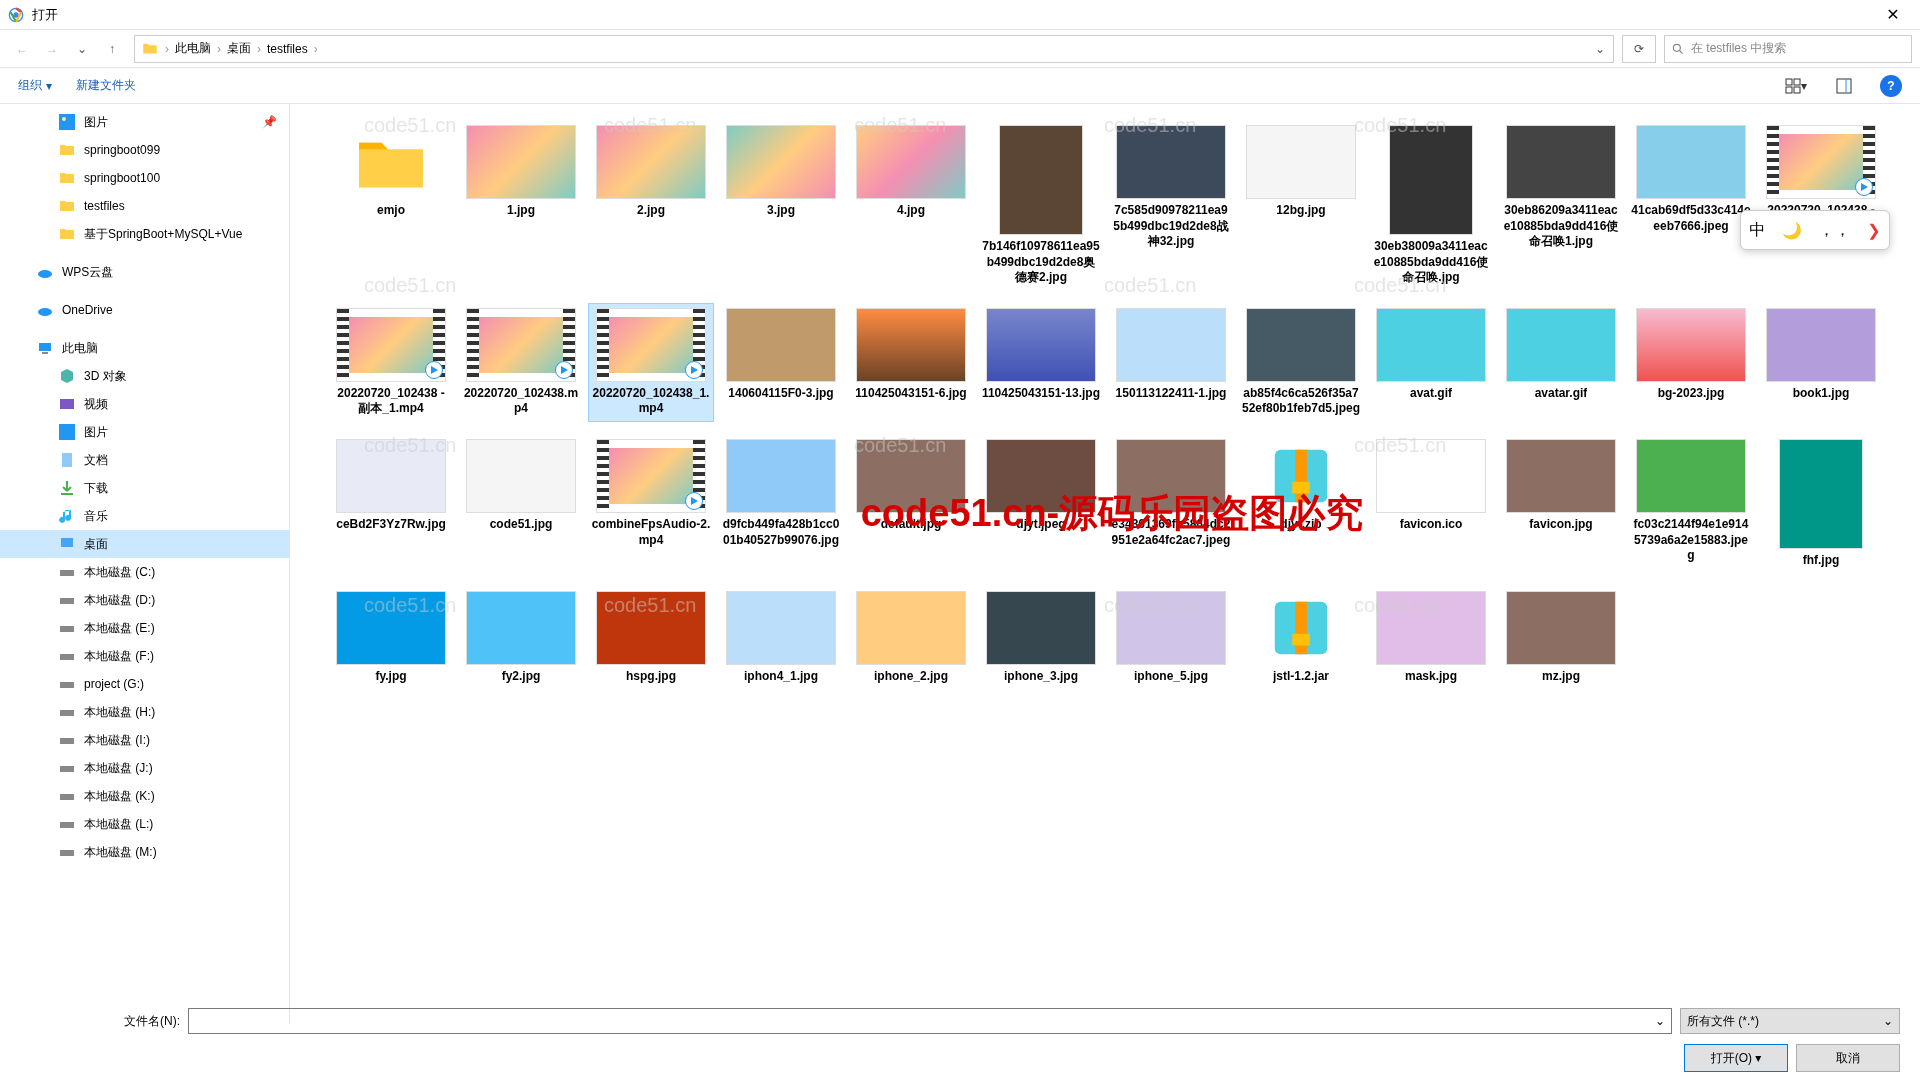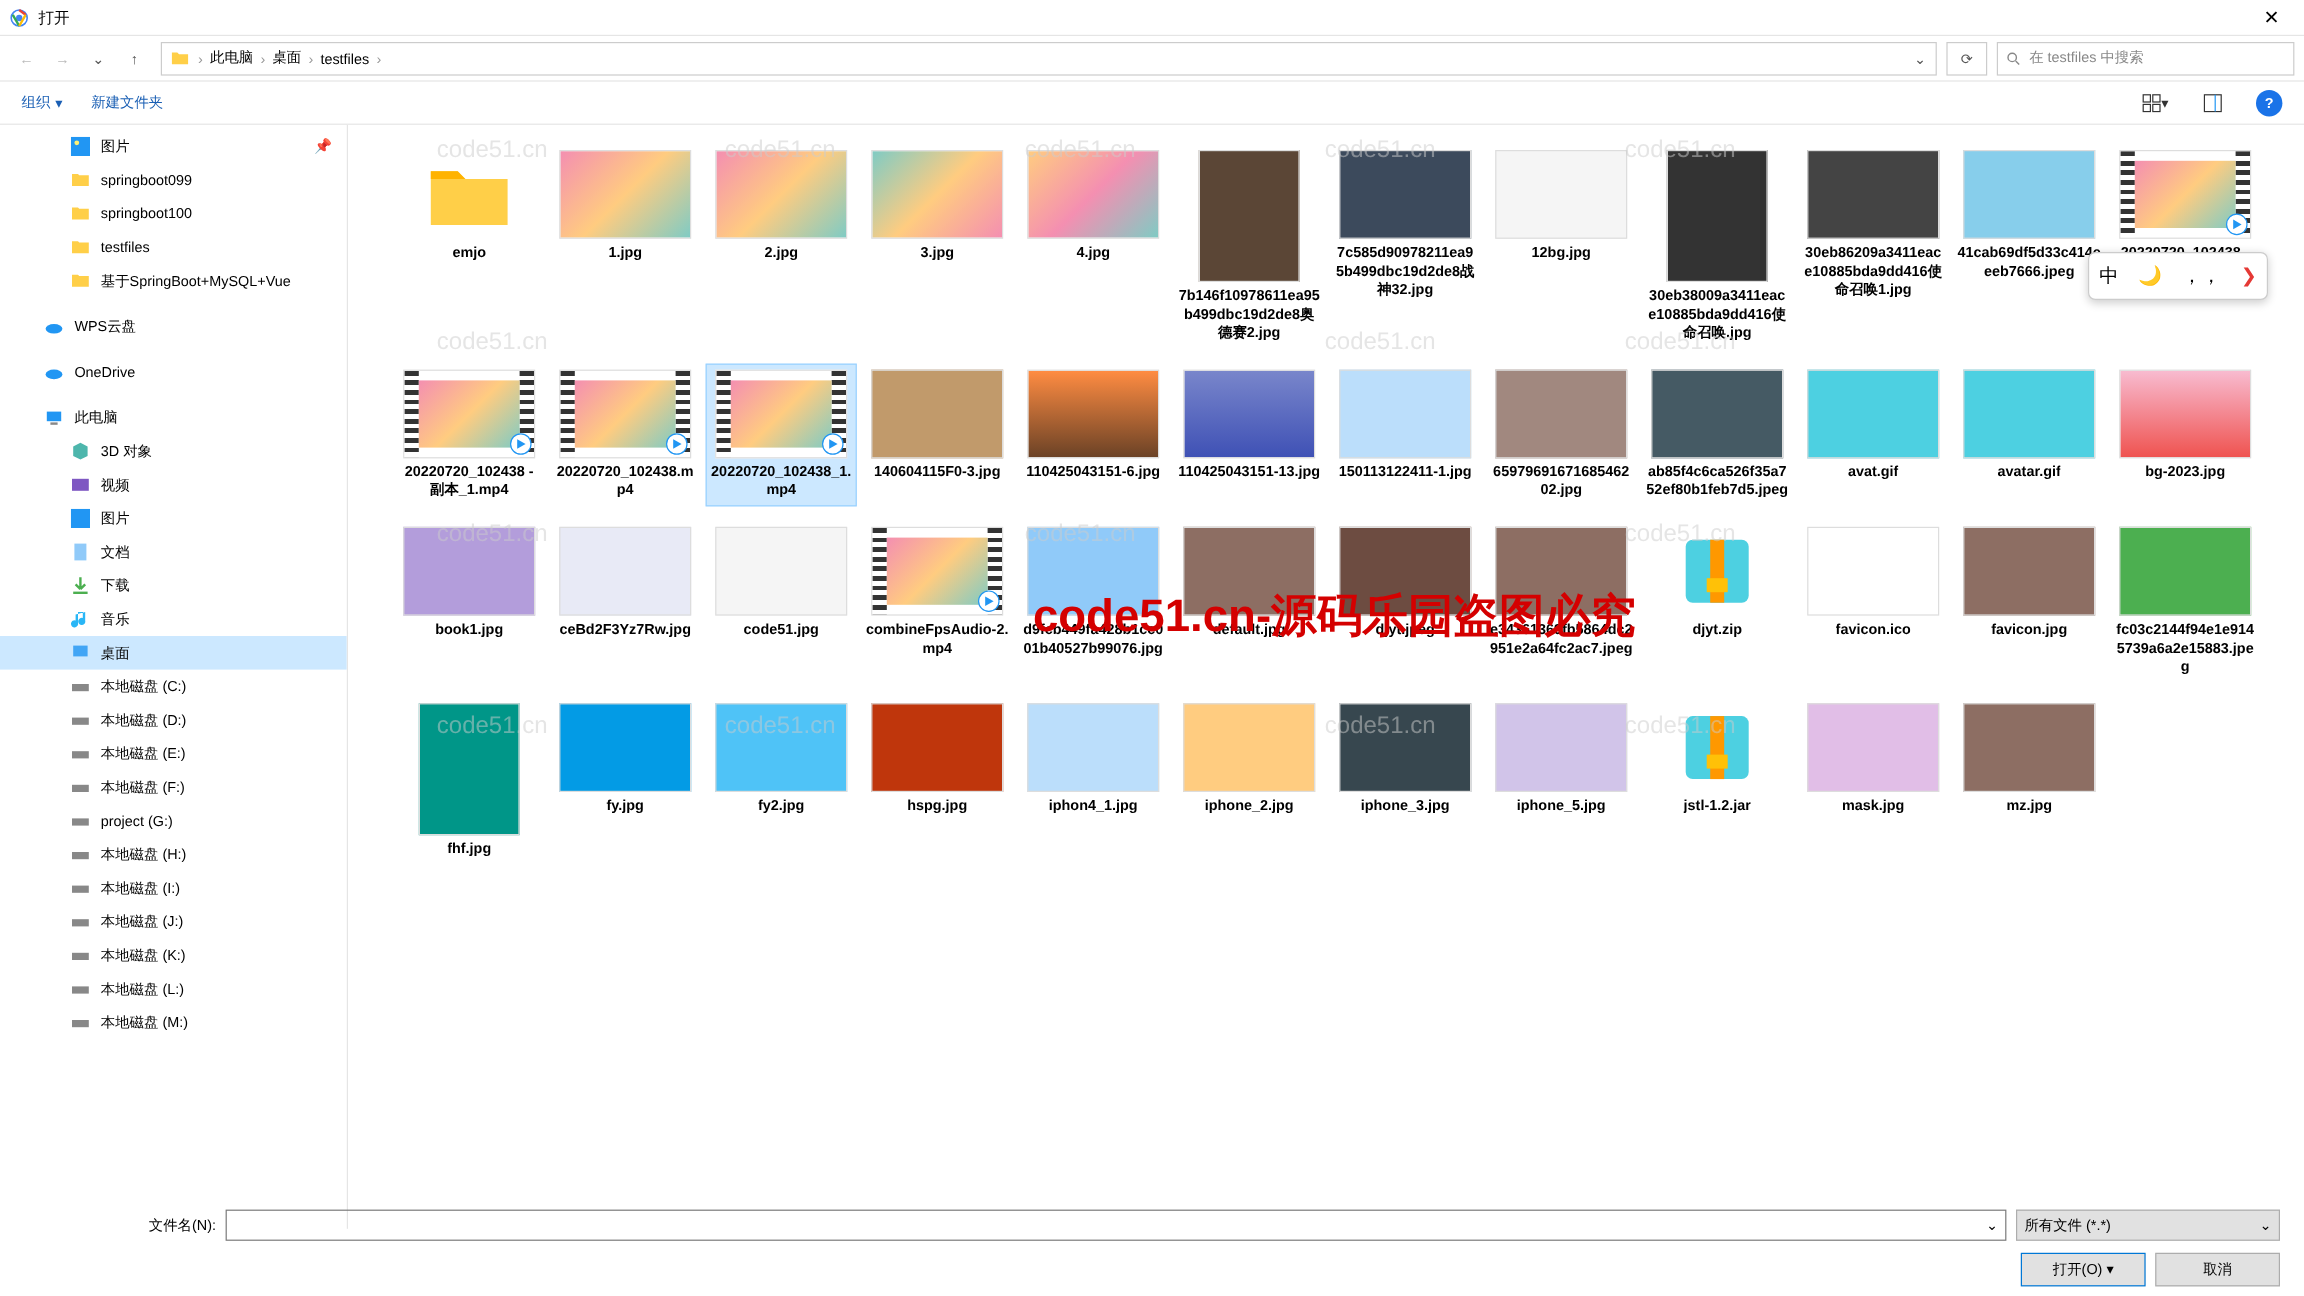--- a/index.html
+++ b/index.html
@@ -466,24 +466,20 @@
         </div>
         <div class="file-item">
           <div class="thumb" style="background: linear-gradient(rgb(121, 134, 203), rgb(63, 81, 181));"></div>
           <div class="file-label">110425043151-13.jpg</div>
         </div>
         <div class="file-item">
           <div class="thumb" style="background: rgb(187, 222, 251);"></div>
           <div class="file-label">150113122411-1.jpg</div>
         </div>
         <div class="file-item">
-          <div class="thumb" style="background: rgb(161, 136, 127);"></div>
-          <div class="file-label">6597969167168546202.jpg</div>
-        </div>
-        <div class="file-item">
           <div class="thumb" style="background: rgb(69, 90, 100);"></div>
           <div class="file-label">ab85f4c6ca526f35a752ef80b1feb7d5.jpeg</div>
         </div>
         <div class="file-item">
           <div class="thumb" style="background: rgb(77, 208, 225);"></div>
           <div class="file-label">avat.gif</div>
         </div>
         <div class="file-item">
           <div class="thumb" style="background: rgb(77, 208, 225);"></div>
           <div class="file-label">avatar.gif</div>

